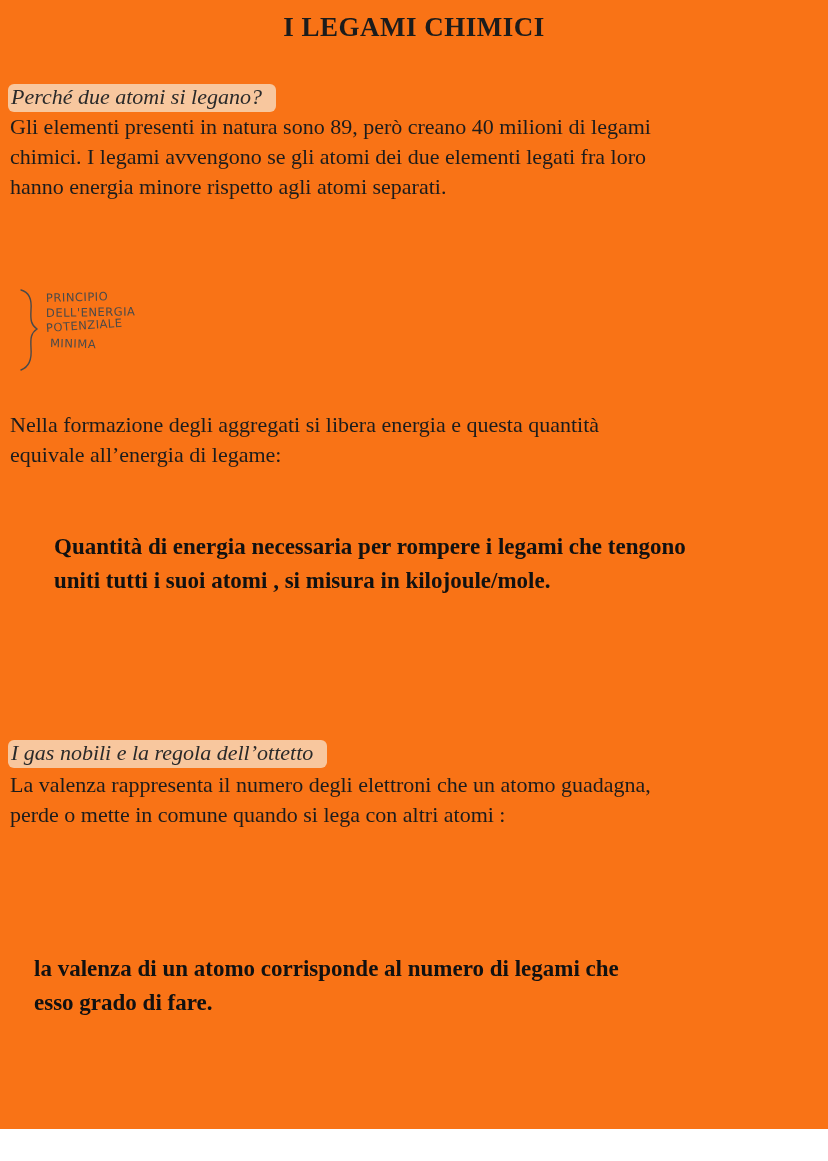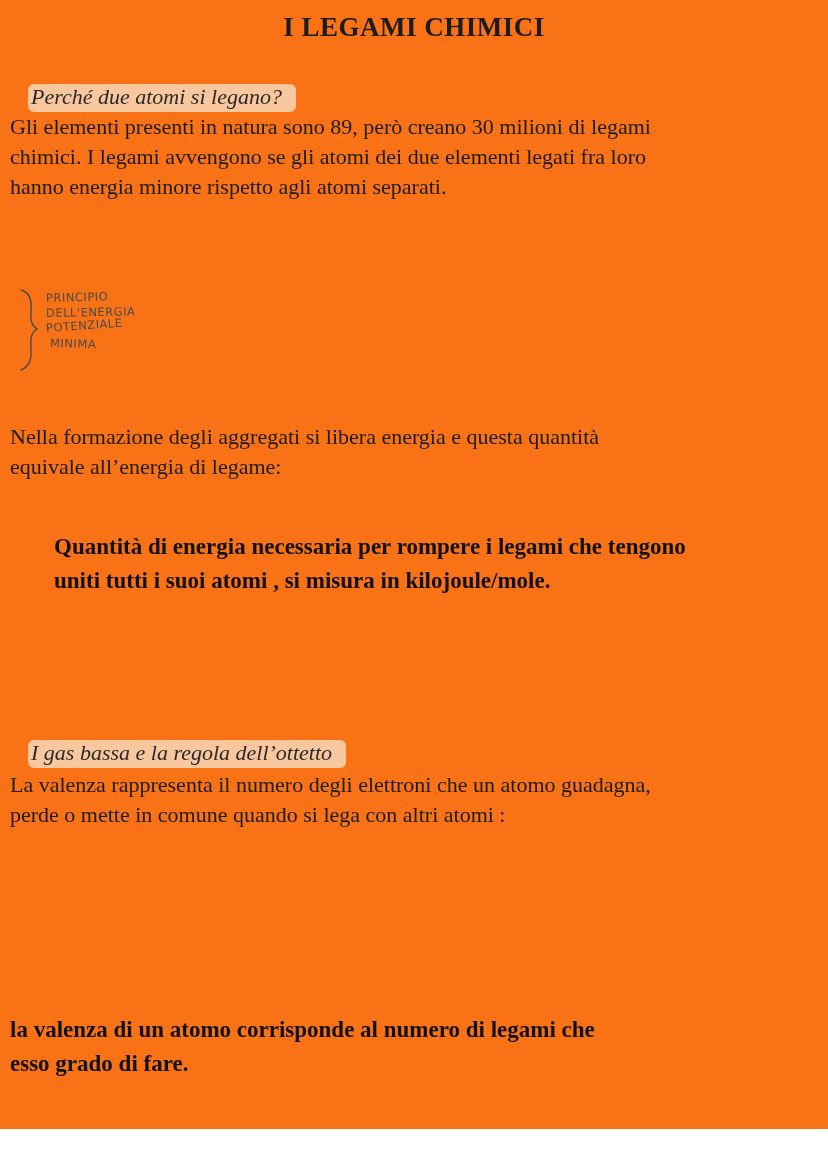--- a/index.html
+++ b/index.html
@@ -31,21 +31,20 @@
     left: 8px;
     font-style: italic;
     font-size: 22px;
     color: #2a2a2a;
   }
   .h-heading .hl {
     display: inline-block;
     background: var(--highlight, #f8c79e);
     border-radius: 6px;
     padding: 0 14px 2px 3px;
-    margin-left: 20px;
   }
   .body-text {
     position: absolute;
     left: 10px;
     font-size: 22px;
     line-height: 30px;
     color: #1c1c1c;
   }
   .bold-text {
     position: absolute;
@@ -95,44 +94,44 @@
 <body>
 
 <div class="page">
 
   <div class="doc-title">I LEGAMI CHIMICI</div>
 
   <div class="h-heading" style="top: 84px;">
     <span class="hl">Perché due atomi si legano?</span>
   </div>
 
-  <div class="body-text" style="top: 112px; width: 690px;">Gli elementi presenti in natura sono 89, però creano 30 milioni di legami chimici. I legami avvengono se gli atomi dei due elementi legati fra loro hanno energia minore rispetto agli atomi separati.</div>
+  <div class="body-text" style="top: 112px; width: 690px;">Gli elementi presenti in natura sono 89, però creano 40 milioni di legami chimici. I legami avvengono se gli atomi dei due elementi legati fra loro hanno energia minore rispetto agli atomi separati.</div>
 
   <div class="principle-wrap">
     <div class="brace">
       <svg width="22" height="86" viewBox="0 0 22 86">
         <path d="M3 3 C 11 5, 14 11, 13 23 C 12.4 33, 13 38, 19 42
                  C 13 46, 12.4 51, 13 61 C 14 73, 11 80, 3 83" stroke="#4a4a4a" stroke-width="1.4" fill="none" stroke-linecap="round"></path>
       </svg>
     </div>
     <div class="annotation">
       <span class="ann-line">PRINCIPIO</span>
       <span class="ann-line">DELL'ENERGIA</span>
       <span class="ann-line">POTENZIALE</span>
       <span class="ann-line">MINIMA</span>
     </div>
   </div>
 
-  <div class="body-text" style="top: 410px; width: 650px; margin-top: 12px;">Nella formazione degli aggregati si libera energia e questa quantità equivale all’energia di legame:</div>
+  <div class="body-text" style="top: 410px; width: 650px;">Nella formazione degli aggregati si libera energia e questa quantità equivale all’energia di legame:</div>
 
   <div class="bold-text" style="top: 530px; width: 668px; margin-left: 44px;">Quantità di energia necessaria per rompere i legami che tengono uniti tutti i suoi atomi , si misura in kilojoule/mole.</div>
 
   <div class="h-heading" style="top: 740px;">
-    <span class="hl">I gas bassa e la regola dell’ottetto</span>
+    <span class="hl">I gas nobili e la regola dell’ottetto</span>
   </div>
 
   <div class="body-text" style="top: 770px; width: 660px;">
     <div class="para">La valenza rappresenta il numero degli elettroni che un atomo guadagna, perde o mette in comune quando si lega con altri atomi :</div>
   </div>
 
-  <div class="bold-text" style="top: 1013px; width: 600px;">la valenza di un atomo corrisponde al numero di legami che esso grado di fare.</div>
+  <div class="bold-text" style="top: 952px; width: 600px; margin-left: 24px;">la valenza di un atomo corrisponde al numero di legami che esso grado di fare.</div>
 
 </div>
 
 </body></html>

